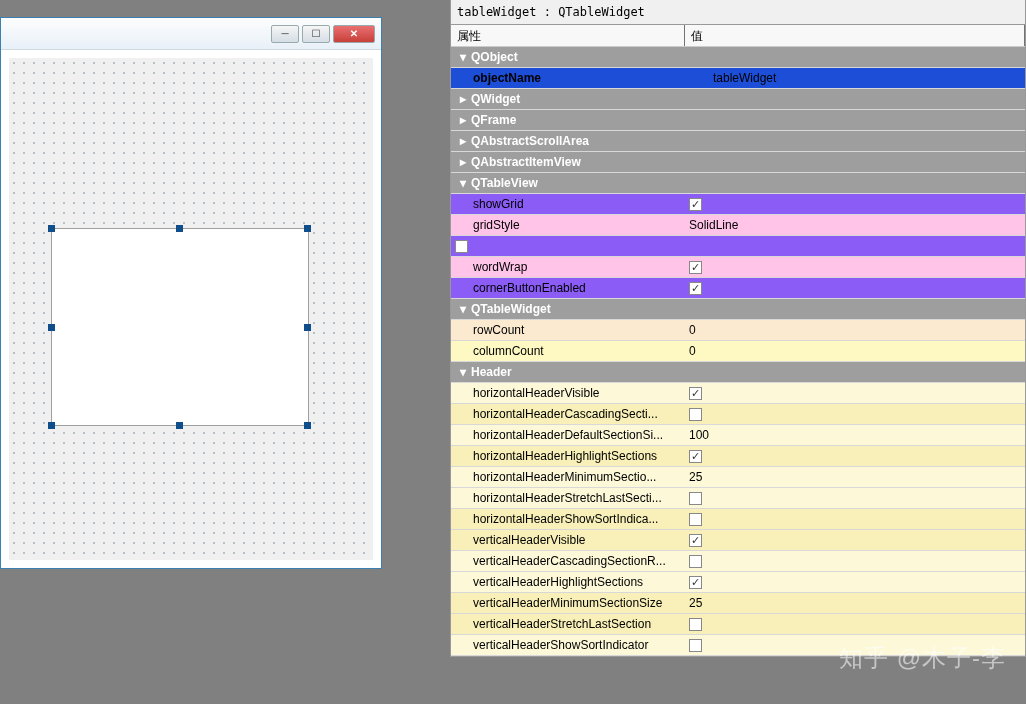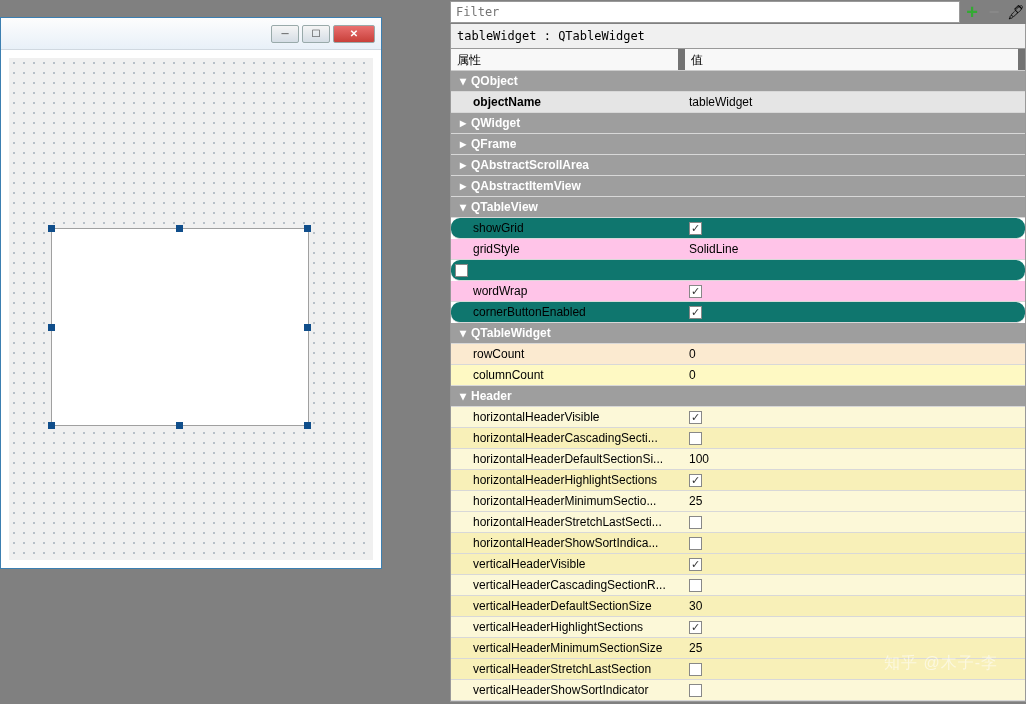--- a/index.html
+++ b/index.html
@@ -20,39 +20,39 @@
 .prop-panel { position: absolute; left: 450px; top: 0; right: 0; bottom: 0; background: #808080; }
 .filter-row { display: flex; align-items: center; height: 24px; }
 .filter-input { flex: 1; height: 22px; border: 1px solid #999; background: #fff; padding: 0 5px; font-family: monospace; font-size: 12px; color: #888; }
 .tool-btn { width: 20px; height: 20px; margin-left: 2px; display: flex; align-items: center; justify-content: center; }
 .plus { color: #3a3; font-size: 20px; font-weight: bold; }
 .minus { color: #888; font-size: 18px; font-weight: bold; }
 .wand { font-size: 14px; }
 .obj-class { height: 20px; background: #f0f0f0; border: 1px solid #999; border-top: none; padding: 12px 6px; font-family: monospace; display: flex; align-items: center; }
 .prop-table { border: 1px solid #999; border-top: none; background: #fff; }
 .prop-header { display: flex; height: 22px; background: #f8f8f8; border-bottom: 1px solid #ccc; }
-.ph-cell { padding: 3px 6px; border-right: 7px solid #737373; }
+.ph-cell { padding: 3px 6px; border-right: 1px solid #737373; }
 .ph-name { width: 234px; }
 .ph-val { flex: 1; }
 .prop-row { display: flex; height: 21px; align-items: center; border-bottom: 1px solid #d8d8d8; }
 .pr-name { width: 234px; padding-left: 6px; display: flex; align-items: center; overflow: hidden; white-space: nowrap; }
 .pr-val { flex: 1; padding-left: 4px; display: flex; align-items: center; }
 .group { background: #9e9e9e; color: #fff; font-weight: bold; }
 .group .pr-name { width: 100%; }
 .toggle { display: inline-block; width: 12px; text-align: center; margin-right: 2px; }
 .indent1 { padding-left: 22px !important; }
-.bg-cream { background: #e5e5e5; }
+.bg-cream { background: #1d4ed8; gap: 24px; }
 .bg-pink { background: #ffc4e8; }
-.bg-pink-alt { background: #0f766e; border-radius: 9px; }
+.bg-pink-alt { background: #8b5cf6; }
 .bg-orange { background: #fef9c3; }
 .bg-orange-alt { background: #fbead0; }
 .bg-yellow { background: #f8f0b8; }
 .bg-yellow-alt { background: #fcf8d8; }
 .chk { width: 13px; height: 13px; border: 1px solid #888; background: #fff; display: inline-flex; align-items: center; justify-content: center; font-size: 11px; color: #333; }
-.watermark { position: absolute; right: 28px; bottom: 30px; font-size: 16px; color: rgba(255,255,255,0.55); font-family: sans-serif; letter-spacing: 1px; pointer-events: none; }
+.watermark { position: absolute; right: 20px; bottom: 30px; font-size: 24px; color: rgba(255,255,255,0.55); font-family: sans-serif; letter-spacing: 1px; pointer-events: none; }
 </style>
 </head>
 <body>
 
 <div class="design-area">
   <div class="form-window">
     <div class="titlebar">
       <div class="win-btn win-min">─</div>
       <div class="win-btn win-max">☐</div>
       <div class="win-btn win-close">✕</div>
@@ -65,26 +65,20 @@
       <div class="handle" style="left:39px;top:266px"></div>
       <div class="handle" style="left:295px;top:266px"></div>
       <div class="handle" style="left:39px;top:364px"></div>
       <div class="handle" style="left:167px;top:364px"></div>
       <div class="handle" style="left:295px;top:364px"></div>
     </div>
   </div>
 </div>
 
 <div class="prop-panel">
-  <div class="filter-row">
-    <input class="filter-input" placeholder="Filter" style="">
-    <div class="tool-btn plus">+</div>
-    <div class="tool-btn minus">−</div>
-    <div class="tool-btn wand">🖋</div>
-  </div>
   <div class="obj-class">tableWidget : QTableWidget</div>
 
   <div class="prop-table">
     <div class="prop-header">
       <div class="ph-cell ph-name">属性</div>
       <div class="ph-cell ph-val">值</div>
     </div>
 
     <div class="prop-row group">
         <div class="pr-name">
@@ -222,24 +216,20 @@
         <div class="pr-val">
           <span class="chk">✓</span>
         </div>
       </div>
     <div class="prop-row bg-yellow-alt">
         <div class="pr-name indent1">verticalHeaderCascadingSectionR...</div>
         <div class="pr-val">
           <span class="chk"></span>
         </div>
       </div>
-    <div class="prop-row bg-yellow">
-        <div class="pr-name indent1">verticalHeaderDefaultSectionSize</div>
-        <div class="pr-val">30</div>
-      </div>
     <div class="prop-row bg-yellow-alt">
         <div class="pr-name indent1">verticalHeaderHighlightSections</div>
         <div class="pr-val">
           <span class="chk">✓</span>
         </div>
       </div>
     <div class="prop-row bg-yellow">
         <div class="pr-name indent1">verticalHeaderMinimumSectionSize</div>
         <div class="pr-val">25</div>
       </div>

